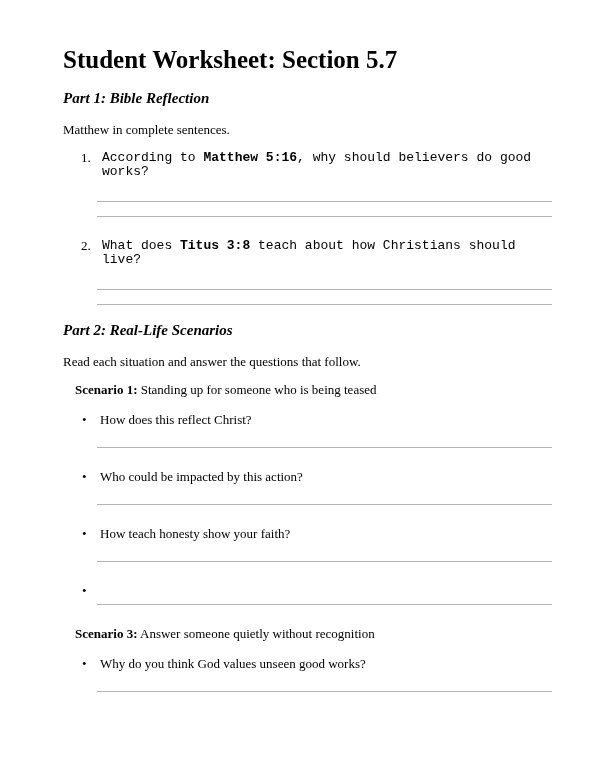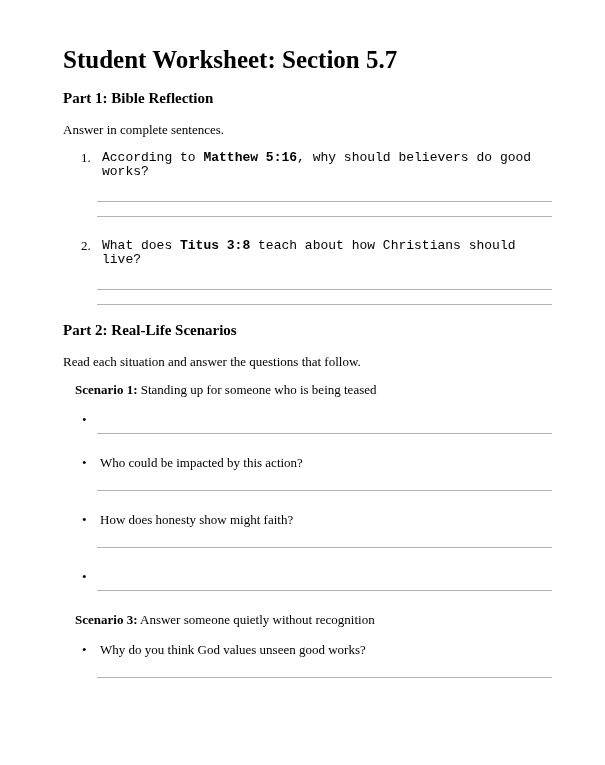--- a/index.html
+++ b/index.html
@@ -21,20 +21,21 @@
     font-size: 25px;
     line-height: 24px;
     font-weight: bold;
     margin: 0 0 19px 0;
   }
   h2.part-heading {
     font-size: 15px;
     line-height: 15px;
     font-weight: bold;
     margin: 0 0 17px 0;
+    font-style: italic;
   }
   p.instructions {
     font-size: 13px;
     line-height: 14px;
     margin: 0 0 14px 0;
   }
   .question {
     display: flex;
     font-size: 13px;
     line-height: 14px;
@@ -80,21 +81,21 @@
   }
   b { font-weight: bold; }
 </style>
 </head>
 <body>
 
 <h1 class="doc-title">Student Worksheet: Section 5.7</h1>
 
 <section>
   <h2 class="part-heading">Part 1: Bible Reflection</h2>
-  <p class="instructions">Answer in complete sentences.</p>
+  <p class="instructions">Matthew in complete sentences.</p>
   <div class="part1-questions">
   <div class="question">
     <span class="q-num">1.</span>
     <div class="q-body">
       <p class="q-text"><span>According to </span><b>Matthew 5:16</b><span>, why should believers do good works?</span></p>
       <div class="answers">
             <div class="ans-line"></div>
             <div class="ans-line"></div>
           </div>
     </div>
@@ -115,41 +116,42 @@
 
 <section>
   <h2 class="part-heading">Part 2: Real-Life Scenarios</h2>
   <p class="instructions">Read each situation and answer the questions that follow.</p>
   <div>
   <p class="scenario-heading"><b>Scenario 1:</b><span> Standing up for someone who is being teased</span></p>
 
   <div class="bullet-item">
     <span class="bullet">•</span>
     <div class="b-body">
+      <p class="b-text">How does this reflect Christ?</p>
       <div class="answers">
             <div class="ans-line"></div>
           </div>
     </div>
   </div>
 
   <div class="bullet-item">
     <span class="bullet">•</span>
     <div class="b-body">
       <p class="b-text">Who could be impacted by this action?</p>
       <div class="answers">
             <div class="ans-line"></div>
           </div>
     </div>
   </div>
 
 
   <div class="bullet-item">
     <span class="bullet">•</span>
     <div class="b-body">
-      <p class="b-text">How does honesty show might faith?</p>
+      <p class="b-text">How teach honesty show your faith?</p>
       <div class="answers">
             <div class="ans-line"></div>
           </div>
     </div>
   </div>
 
   <div class="bullet-item">
     <span class="bullet">•</span>
     <div class="b-body">
       <div class="answers">

